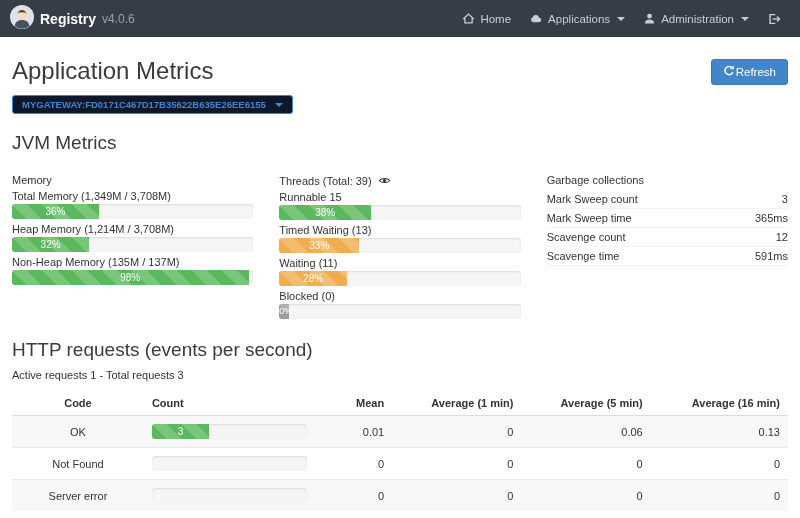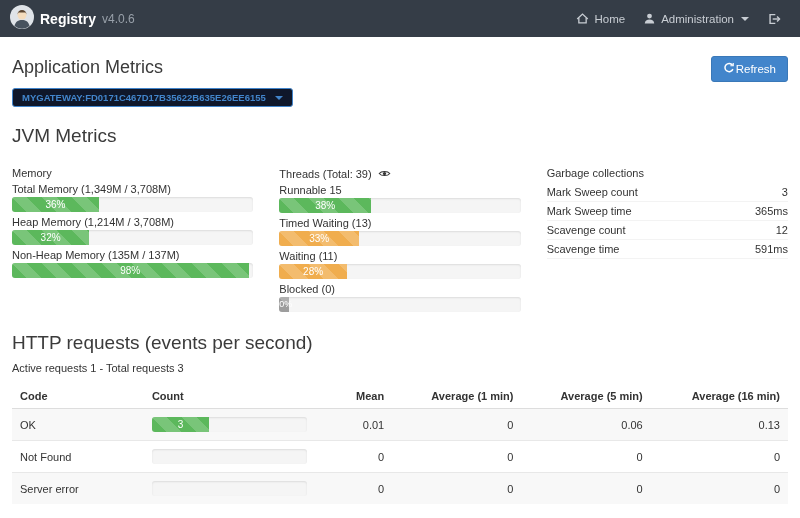--- a/index.html
+++ b/index.html
@@ -25,21 +25,21 @@
   }
   .nav-item svg { display:block; }
   .caret {
     display:inline-block; width:0; height:0; margin-left:2px;
     border-left:4px solid transparent; border-right:4px solid transparent;
     border-top:4px solid currentColor;
   }
   
   main { padding: 4px 12px 0 12px; }
   .page-head { display:flex; align-items:center; justify-content:space-between; margin-top: 12px; }
-  h2 { font-size: 18px; font-weight: 500; color:#3b3b3b; margin: 4px 0 6px; }
+  h2 { font-size: 24px; font-weight: 500; color:#3b3b3b; margin: 4px 0 6px; }
   h3 { font-size: 19px; font-weight: 500; color:#3b3b3b; margin: 16px 0 8px; }
   .btn-refresh {
     background:#4285cb; border:1px solid #3a78b8; color:#fff; font-size:11.5px;
     padding:5px 11px; border-radius:3px; display:inline-flex; align-items:center; gap:1px;
     cursor:pointer; font-family:inherit;
   }
   .instance-select {
     background:#0f172a; border:1px solid #4285cb; color:#4285cb; font-weight:bold;
     font-size:9.5px; padding:3px 9px; border-radius:3px; display:inline-flex;
     align-items:center; gap:7px; margin:4px 0 2px; cursor:pointer; font-family:inherit;
@@ -63,21 +63,21 @@
   .bar-gray   { background-color:#9d9d9d; }
   .gc-row { display:flex; justify-content:space-between; padding:3px 0; border-bottom:1px solid #f3f3f3; }
   .eye-btn { cursor:pointer; display:inline-flex; }
   
   .subtitle { font-size:11px; margin:0 0 10px; }
   table { width:100%; border-collapse:collapse; font-size:11px; margin-bottom:4px; }
   th { font-weight:bold; text-align:right; padding:6px 8px; border-bottom:1px solid #ddd; white-space:nowrap; }
   td { padding:8px 8px; border-top:1px solid #e8e8e8; text-align:right; }
   tbody tr:first-child td { border-top:none; }
   tbody tr:nth-child(odd) { background:#f8f8f8; }
-  .http-table th:nth-child(1), .http-table td:nth-child(1) { text-align:left; width:17%; }
+  .http-table th:nth-child(1), .http-table td:nth-child(1) { text-align:center; width:17%; }
   .http-table th:nth-child(2), .http-table td:nth-child(2) { text-align:left; width:22%; }
   .http-table th:nth-child(3), .http-table td:nth-child(3) { width:10%; }
   .http-table td .progress { margin:0; }
 </style>
 </head>
 <body>
 
 <header class="navbar">
   <div class="brand">
     <span>
@@ -96,20 +96,29 @@
       <span>
         <svg width="13" height="13" viewBox="0 0 16 16" fill="none" stroke="currentColor" stroke-width="1.6">
           <path d="M1.5 8.5 L8 2.5 L14.5 8.5"></path>
             <path d="M3.5 7.5 V13.5 H12.5 V7.5"></path>
         </svg>
       </span>
       <span>Home</span>
     </a>
     <a class="nav-item">
       <span>
+        <svg width="14" height="13" viewBox="0 0 16 16" fill="currentColor">
+          <path d="M4.6 12.5 h7 a2.7 2.7 0 0 0 .2-5.4 a4 4 0 0 0-7.8-.6 a3.1 3.1 0 0 0 .6 6z"></path>
+        </svg>
+      </span>
+      <span>Applications</span>
+      <span class="caret"></span>
+    </a>
+    <a class="nav-item">
+      <span>
         <svg width="13" height="13" viewBox="0 0 16 16" fill="currentColor">
           <circle cx="8" cy="5" r="3"></circle>
           <path d="M2.2 14 c0-3.2 2.6-4.8 5.8-4.8 s5.8 1.6 5.8 4.8z"></path>
         </svg>
       </span>
       <span>Administration</span>
       <span class="caret"></span>
     </a>
     <a class="nav-item">
       <span>

